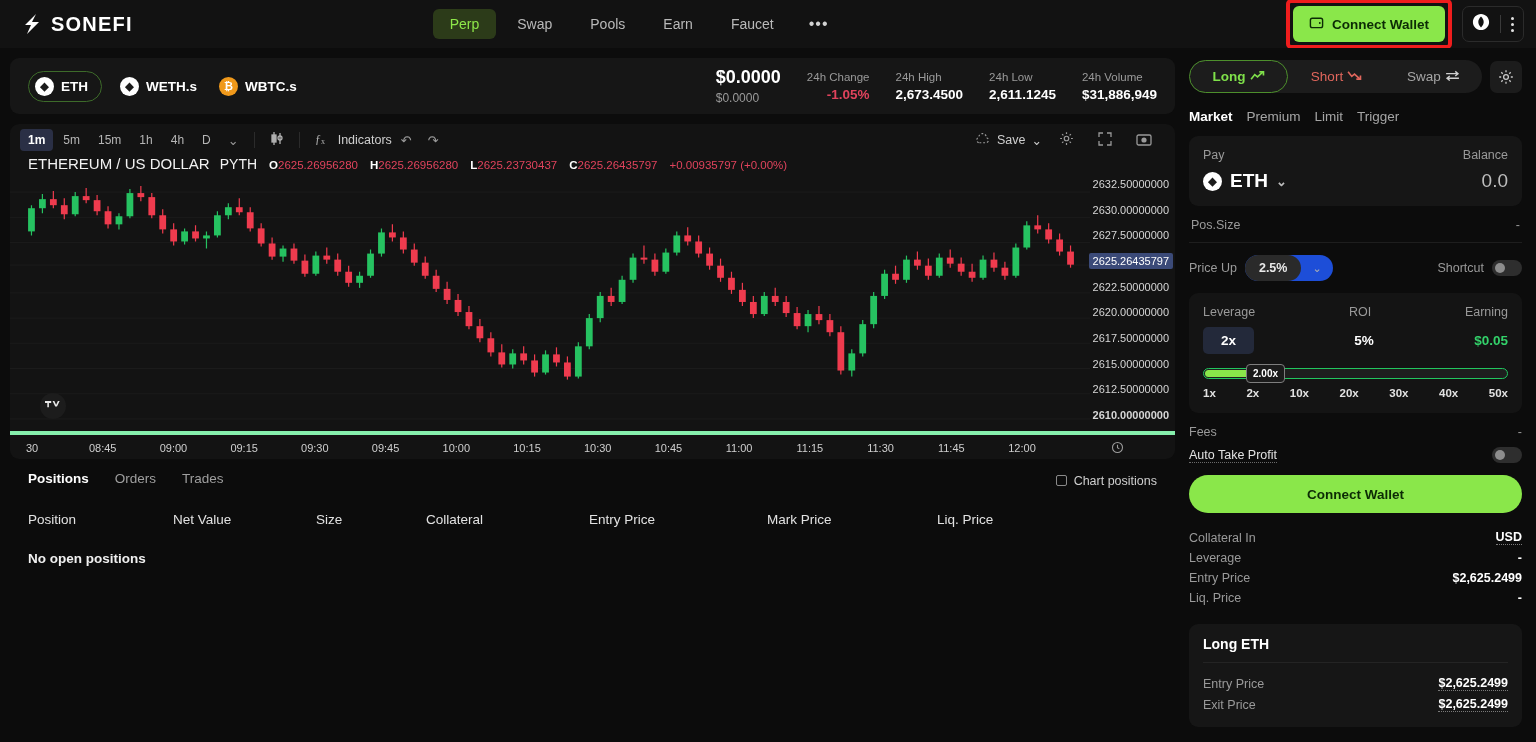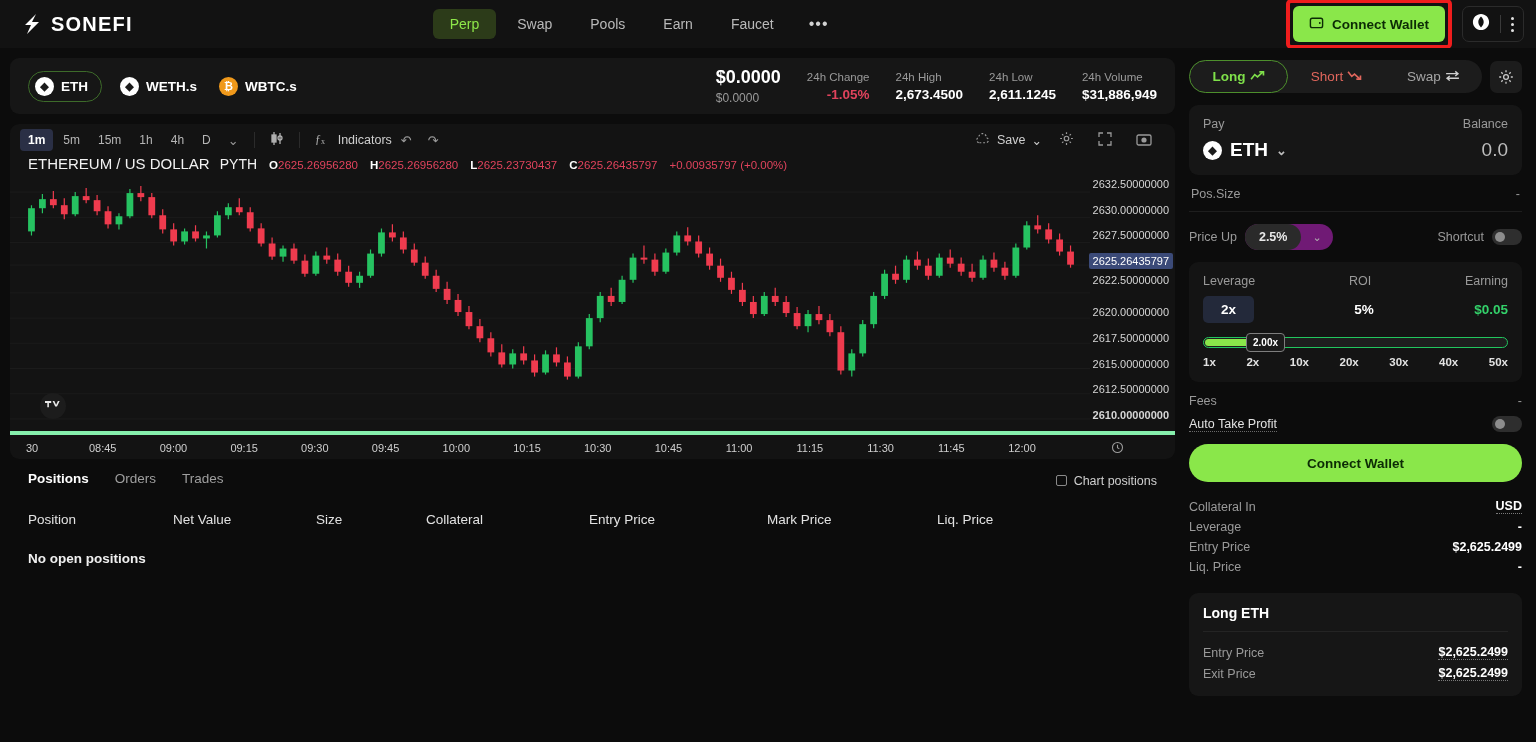--- a/index.html
+++ b/index.html
@@ -142,21 +142,21 @@
   .order-tab.active { color: #fff; font-weight: 700; }
 
   .pay-box { background: #161616; border-radius: 9px; margin-top: 12px; padding: 12px 14px 14px 14px; }
   .row-between { display: flex; align-items: center; justify-content: space-between; }
   .muted { font-size: 12.5px; color: #9a9a9a; }
   .pay-token { display: flex; align-items: center; gap: 8px; font-size: 19px; font-weight: 700; color: #fff; margin-top: 8px; cursor: pointer; }
   .pay-bal { font-size: 19px; color: #bdbdbd; margin-top: 8px; }
 
   .possize-row { display: flex; align-items: center; justify-content: space-between; padding: 12px 2px 10px 2px; border-bottom: 1px solid #1e1e1e; }
   .priceup-row { display: flex; align-items: center; justify-content: space-between; margin-top: 12px; }
-  .pu-select { display: flex; align-items: center; background: #701a75; border-radius: 18px; margin-left: 8px; }
+  .pu-select { display: flex; align-items: center; background: #1d4ed8; border-radius: 18px; margin-left: 8px; }
   .pu-val { font-size: 12.5px; font-weight: 700; color: #e8e8e8; padding: 6px 14px; background: #2a2a2a; border-radius: 18px; }
   .pu-caret { padding: 6px 11px; color: #b0b0b0; font-size: 11px; cursor: pointer; }
   .toggle { width: 30px; height: 16px; background: #2e2e2e; border-radius: 10px; position: relative; cursor: pointer; }
   .toggle i { position: absolute; left: 3px; top: 3px; width: 10px; height: 10px; border-radius: 50%; background: #8d8d8d; }
 
   .lev-box { background: #141414; border-radius: 9px; margin-top: 12px; padding: 12px 14px 14px 14px; }
   .lev-head { display: flex; justify-content: space-between; font-size: 12.5px; color: #9a9a9a; }
   .lev-vals { display: flex; justify-content: space-between; align-items: center; margin-top: 8px; }
   .lev-chip { background: #23293a; border-radius: 5px; padding: 6px 18px; font-size: 13.5px; font-weight: 700; color: #fff; }
   .roi-val { font-size: 13.5px; font-weight: 700; color: #fff; }
@@ -560,21 +560,21 @@
             <path d="M0 0h7v2H4.4v5H2.6V2H0z"></path>
             <path d="M8.5 0h2l2 4 2-4h2l-3 6h-2z"></path>
           </svg>
       </div>
 
       <div class="price-axis" id="price-axis">
           <span class="tick" style="top: 14px;">2632.50000000</span>
           <span class="tick" style="top: 39.6667px;">2630.00000000</span>
           <span class="tick" style="top: 65.3333px;">2627.50000000</span>
           <span class="tick cur" style="top: 91px;">2625.26435797</span>
-          <span class="tick" style="top: 110px;">2622.50000000</span>
+          <span class="tick" style="top: 117px;">2622.50000000</span>
           <span class="tick" style="top: 142.333px;">2620.00000000</span>
           <span class="tick" style="top: 168px;">2617.50000000</span>
           <span class="tick" style="top: 193.667px;">2615.00000000</span>
           <span class="tick" style="top: 219.333px;">2612.50000000</span>
           <span class="tick" style="top: 245px; font-weight: bold;">2610.00000000</span>
         </div>
       <div class="time-axis" id="time-axis">
         <span class="tb-ico" style="position:absolute;right:44px;top:3px;">
           <svg width="13" height="13" viewBox="0 0 14 14" fill="none" stroke="#9a9a9a" stroke-width="1.2">
               <circle cx="7" cy="7" r="5.4"></circle>
@@ -654,20 +654,26 @@
         </div>
       </div>
       <div class="gear-btn">
         <svg width="16" height="16" viewBox="0 0 16 16" fill="none" stroke="#c9c9c9" stroke-width="1.3">
             <circle cx="8" cy="8" r="2.4"></circle>
             <path d="M8 1.2v2M8 12.8v2M1.2 8h2M12.8 8h2M3.3 3.3l1.4 1.4M11.3 11.3l1.4 1.4M12.7 3.3l-1.4 1.4M4.7 11.3l-1.4 1.4"></path>
           </svg>
       </div>
     </div>
 
+    <div class="order-tabs">
+      <span class="order-tab active">Market</span>
+      <span class="order-tab">Premium</span>
+      <span class="order-tab">Limit</span>
+      <span class="order-tab">Trigger</span>
+    </div>
 
     <div class="pay-box">
       <div class="row-between">
         <span class="muted">Pay</span>
         <span class="muted">Balance</span>
       </div>
       <div class="row-between">
         <div class="pay-token">
           <span class="coin eth">◆</span>
           <span>ETH</span>

